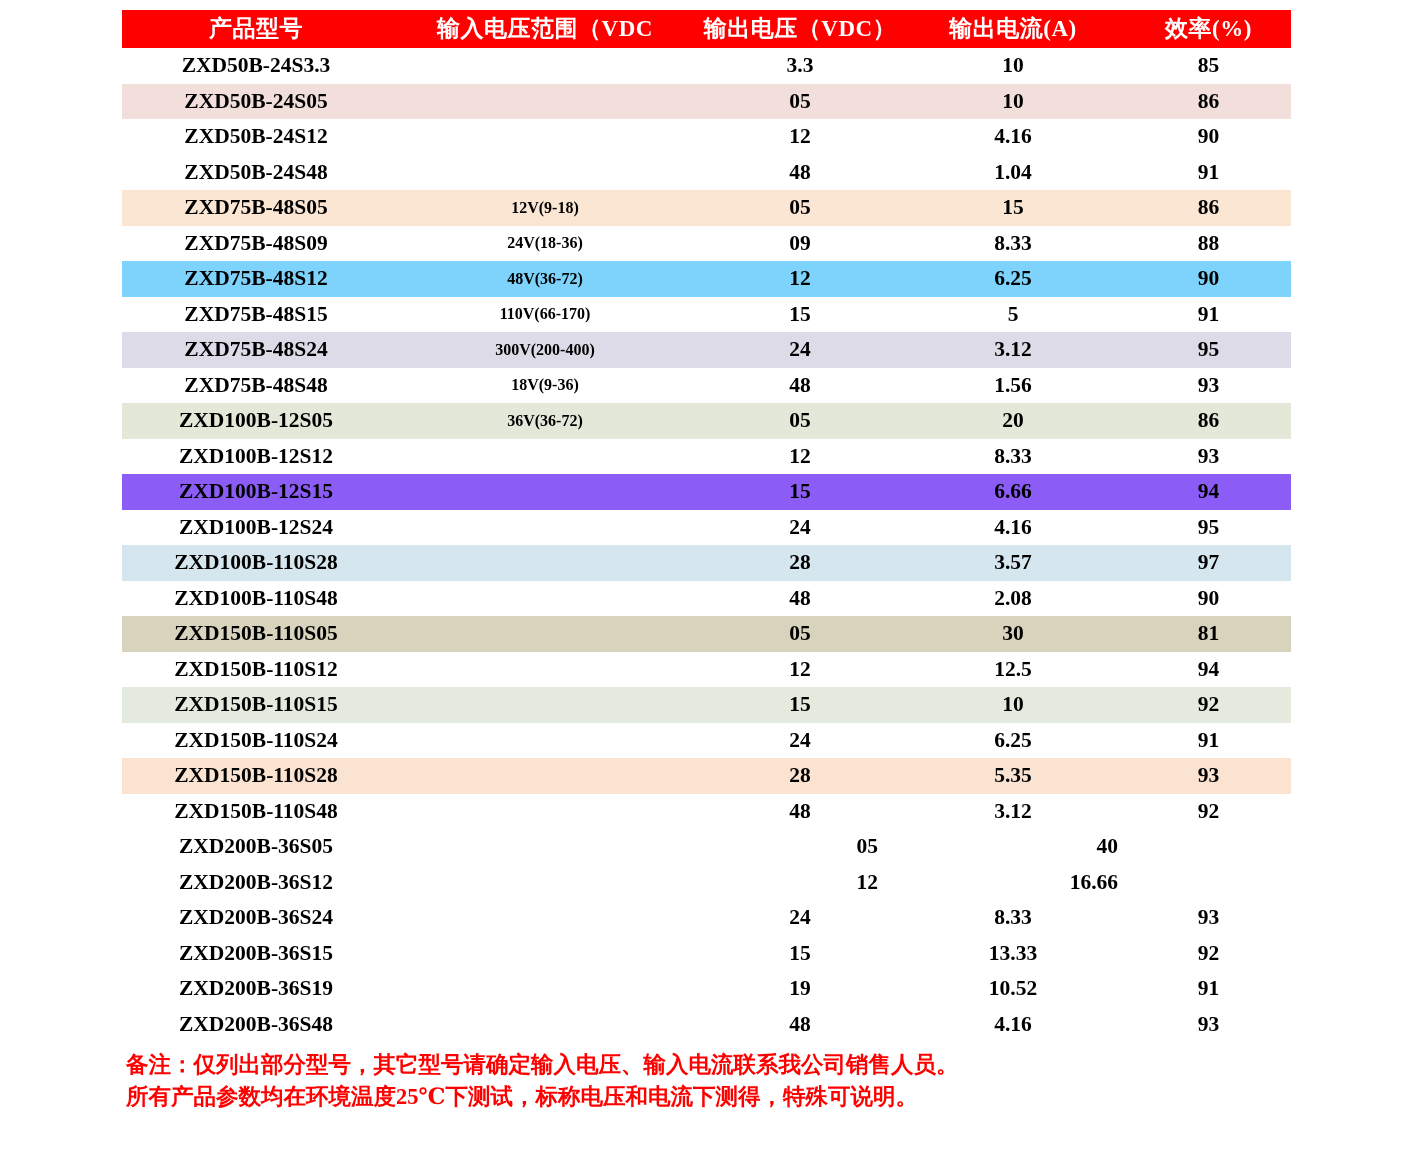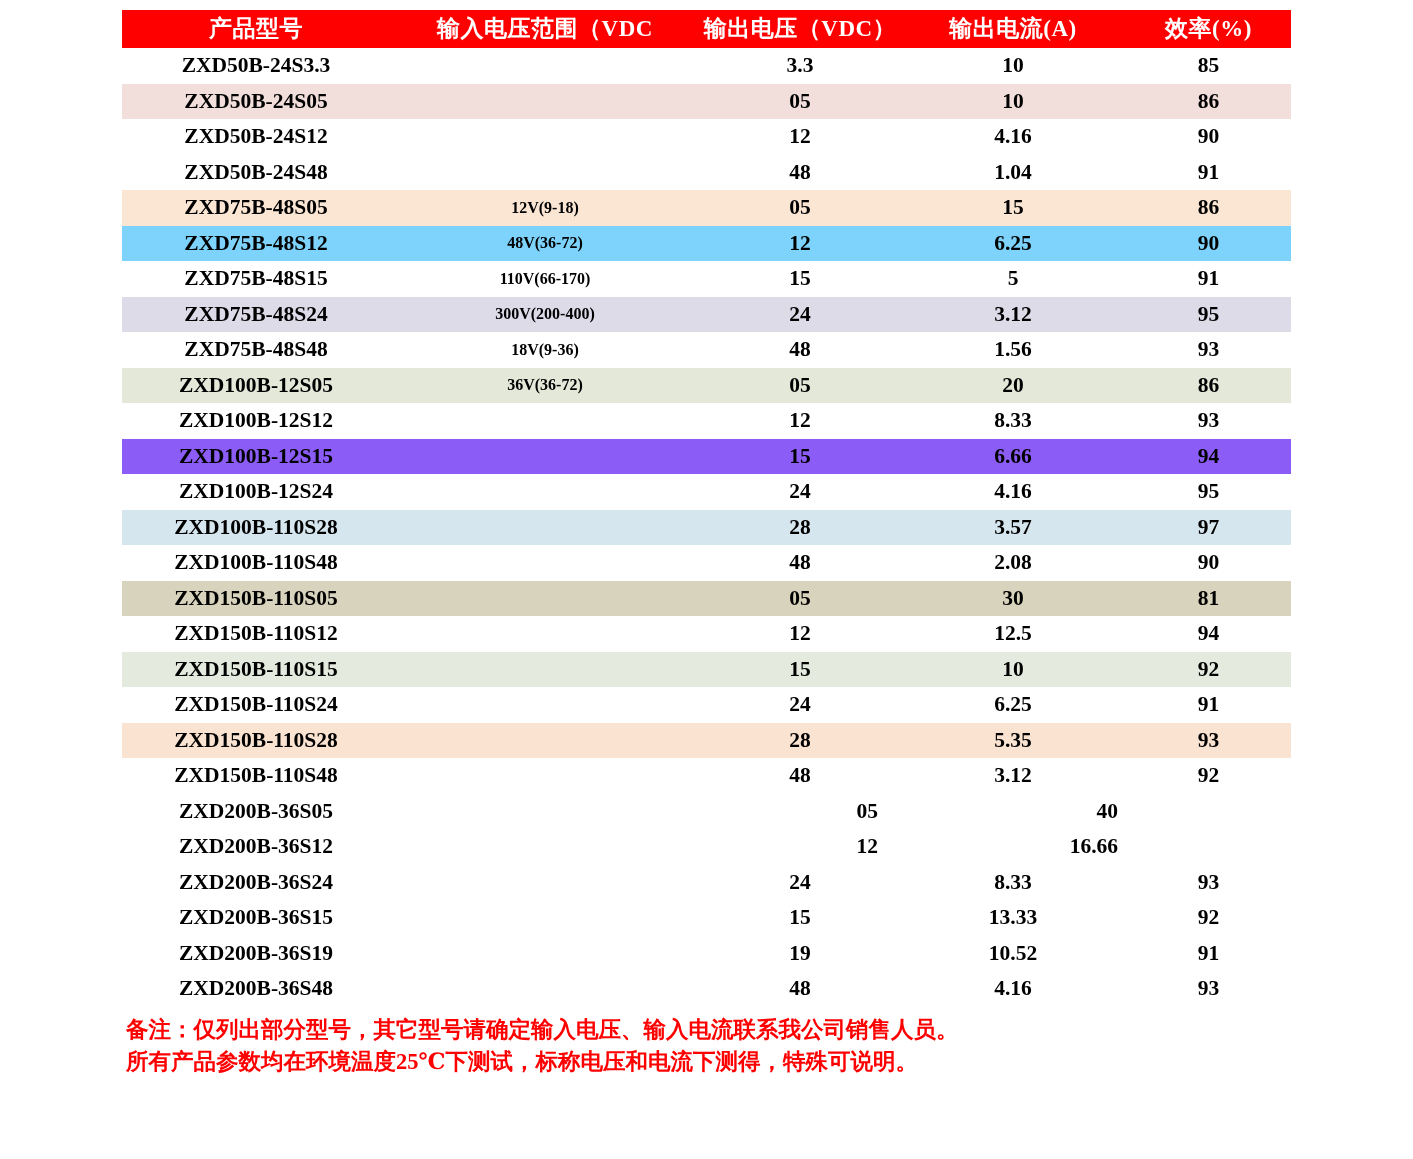--- a/index.html
+++ b/index.html
@@ -127,20 +127,27 @@
           <td class="iout">1.04</td>
           <td class="eff">91</td>
         </tr>
         <tr style="background: rgb(251, 230, 212);">
           <td class="model">ZXD75B-48S05</td>
           <td class="range">12V(9-18)</td>
           <td class="vout">05</td>
           <td class="iout">15</td>
           <td class="eff">86</td>
         </tr>
+        <tr style="background: rgb(255, 255, 255);">
+          <td class="model">ZXD75B-48S09</td>
+          <td class="range">24V(18-36)</td>
+          <td class="vout">09</td>
+          <td class="iout">8.33</td>
+          <td class="eff">88</td>
+        </tr>
         <tr style="background: #7dd3fc;">
           <td class="model">ZXD75B-48S12</td>
           <td class="range">48V(36-72)</td>
           <td class="vout">12</td>
           <td class="iout">6.25</td>
           <td class="eff">90</td>
         </tr>
         <tr style="background: rgb(255, 255, 255);">
           <td class="model">ZXD75B-48S15</td>
           <td class="range">110V(66-170)</td>

